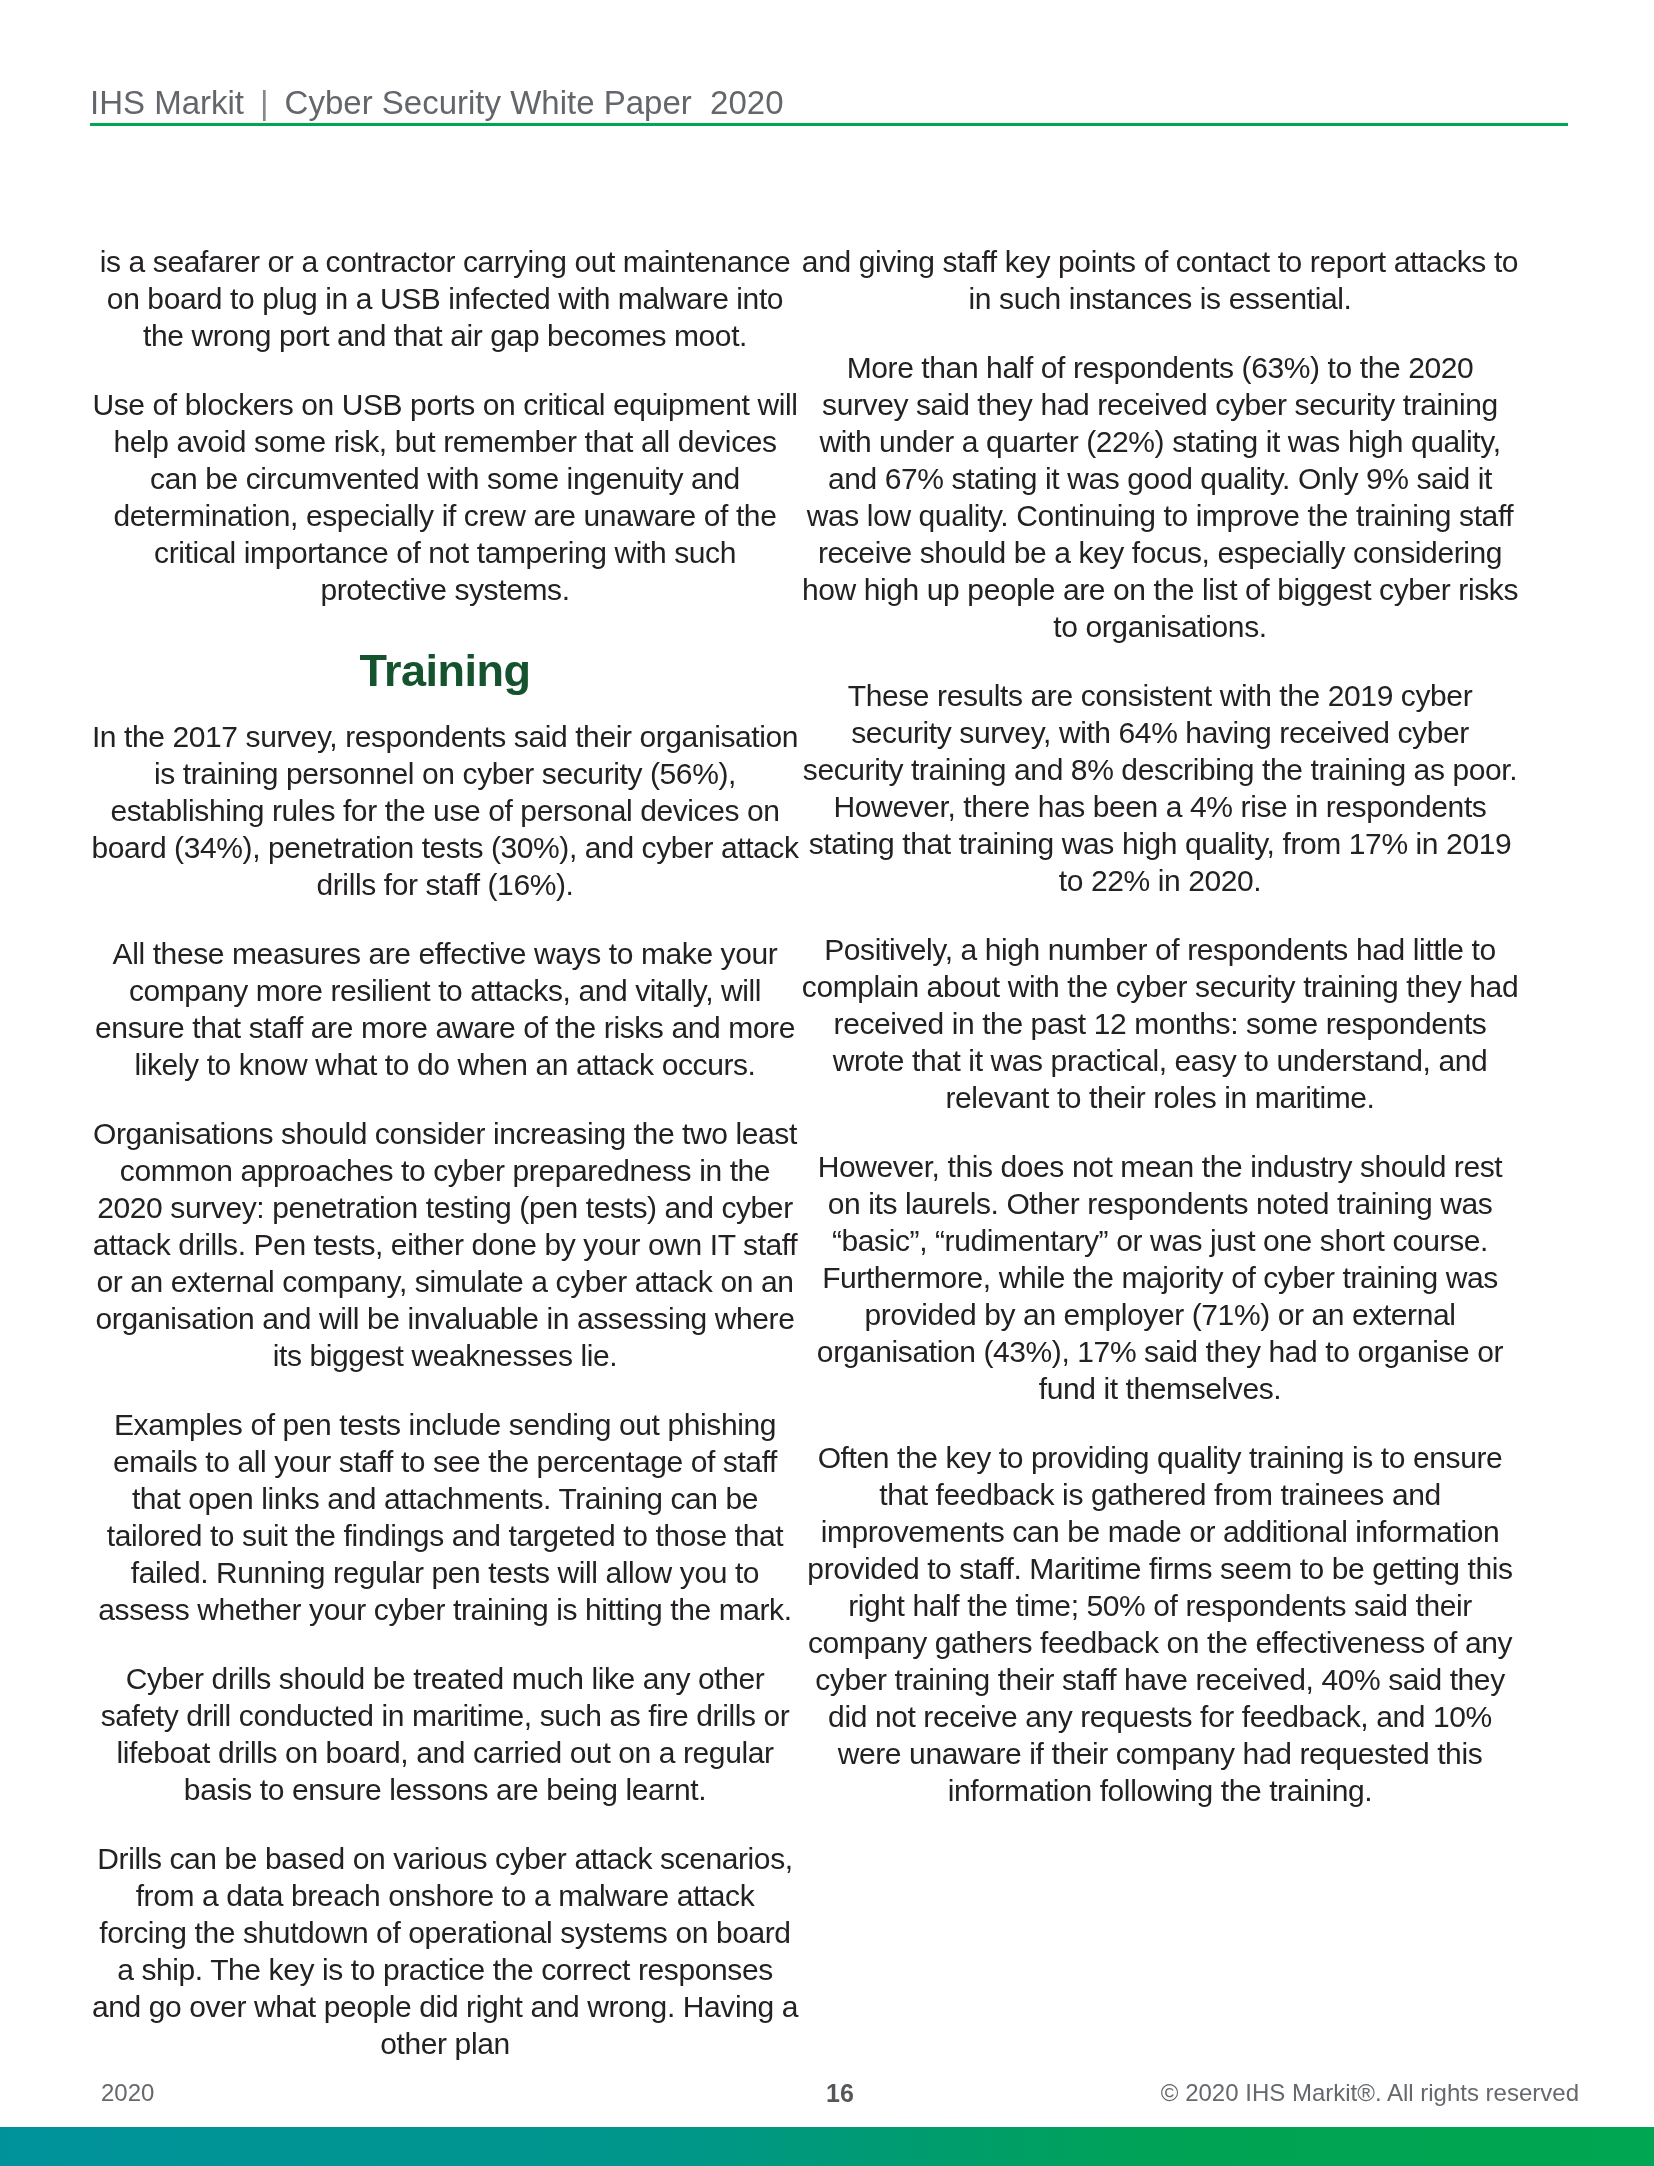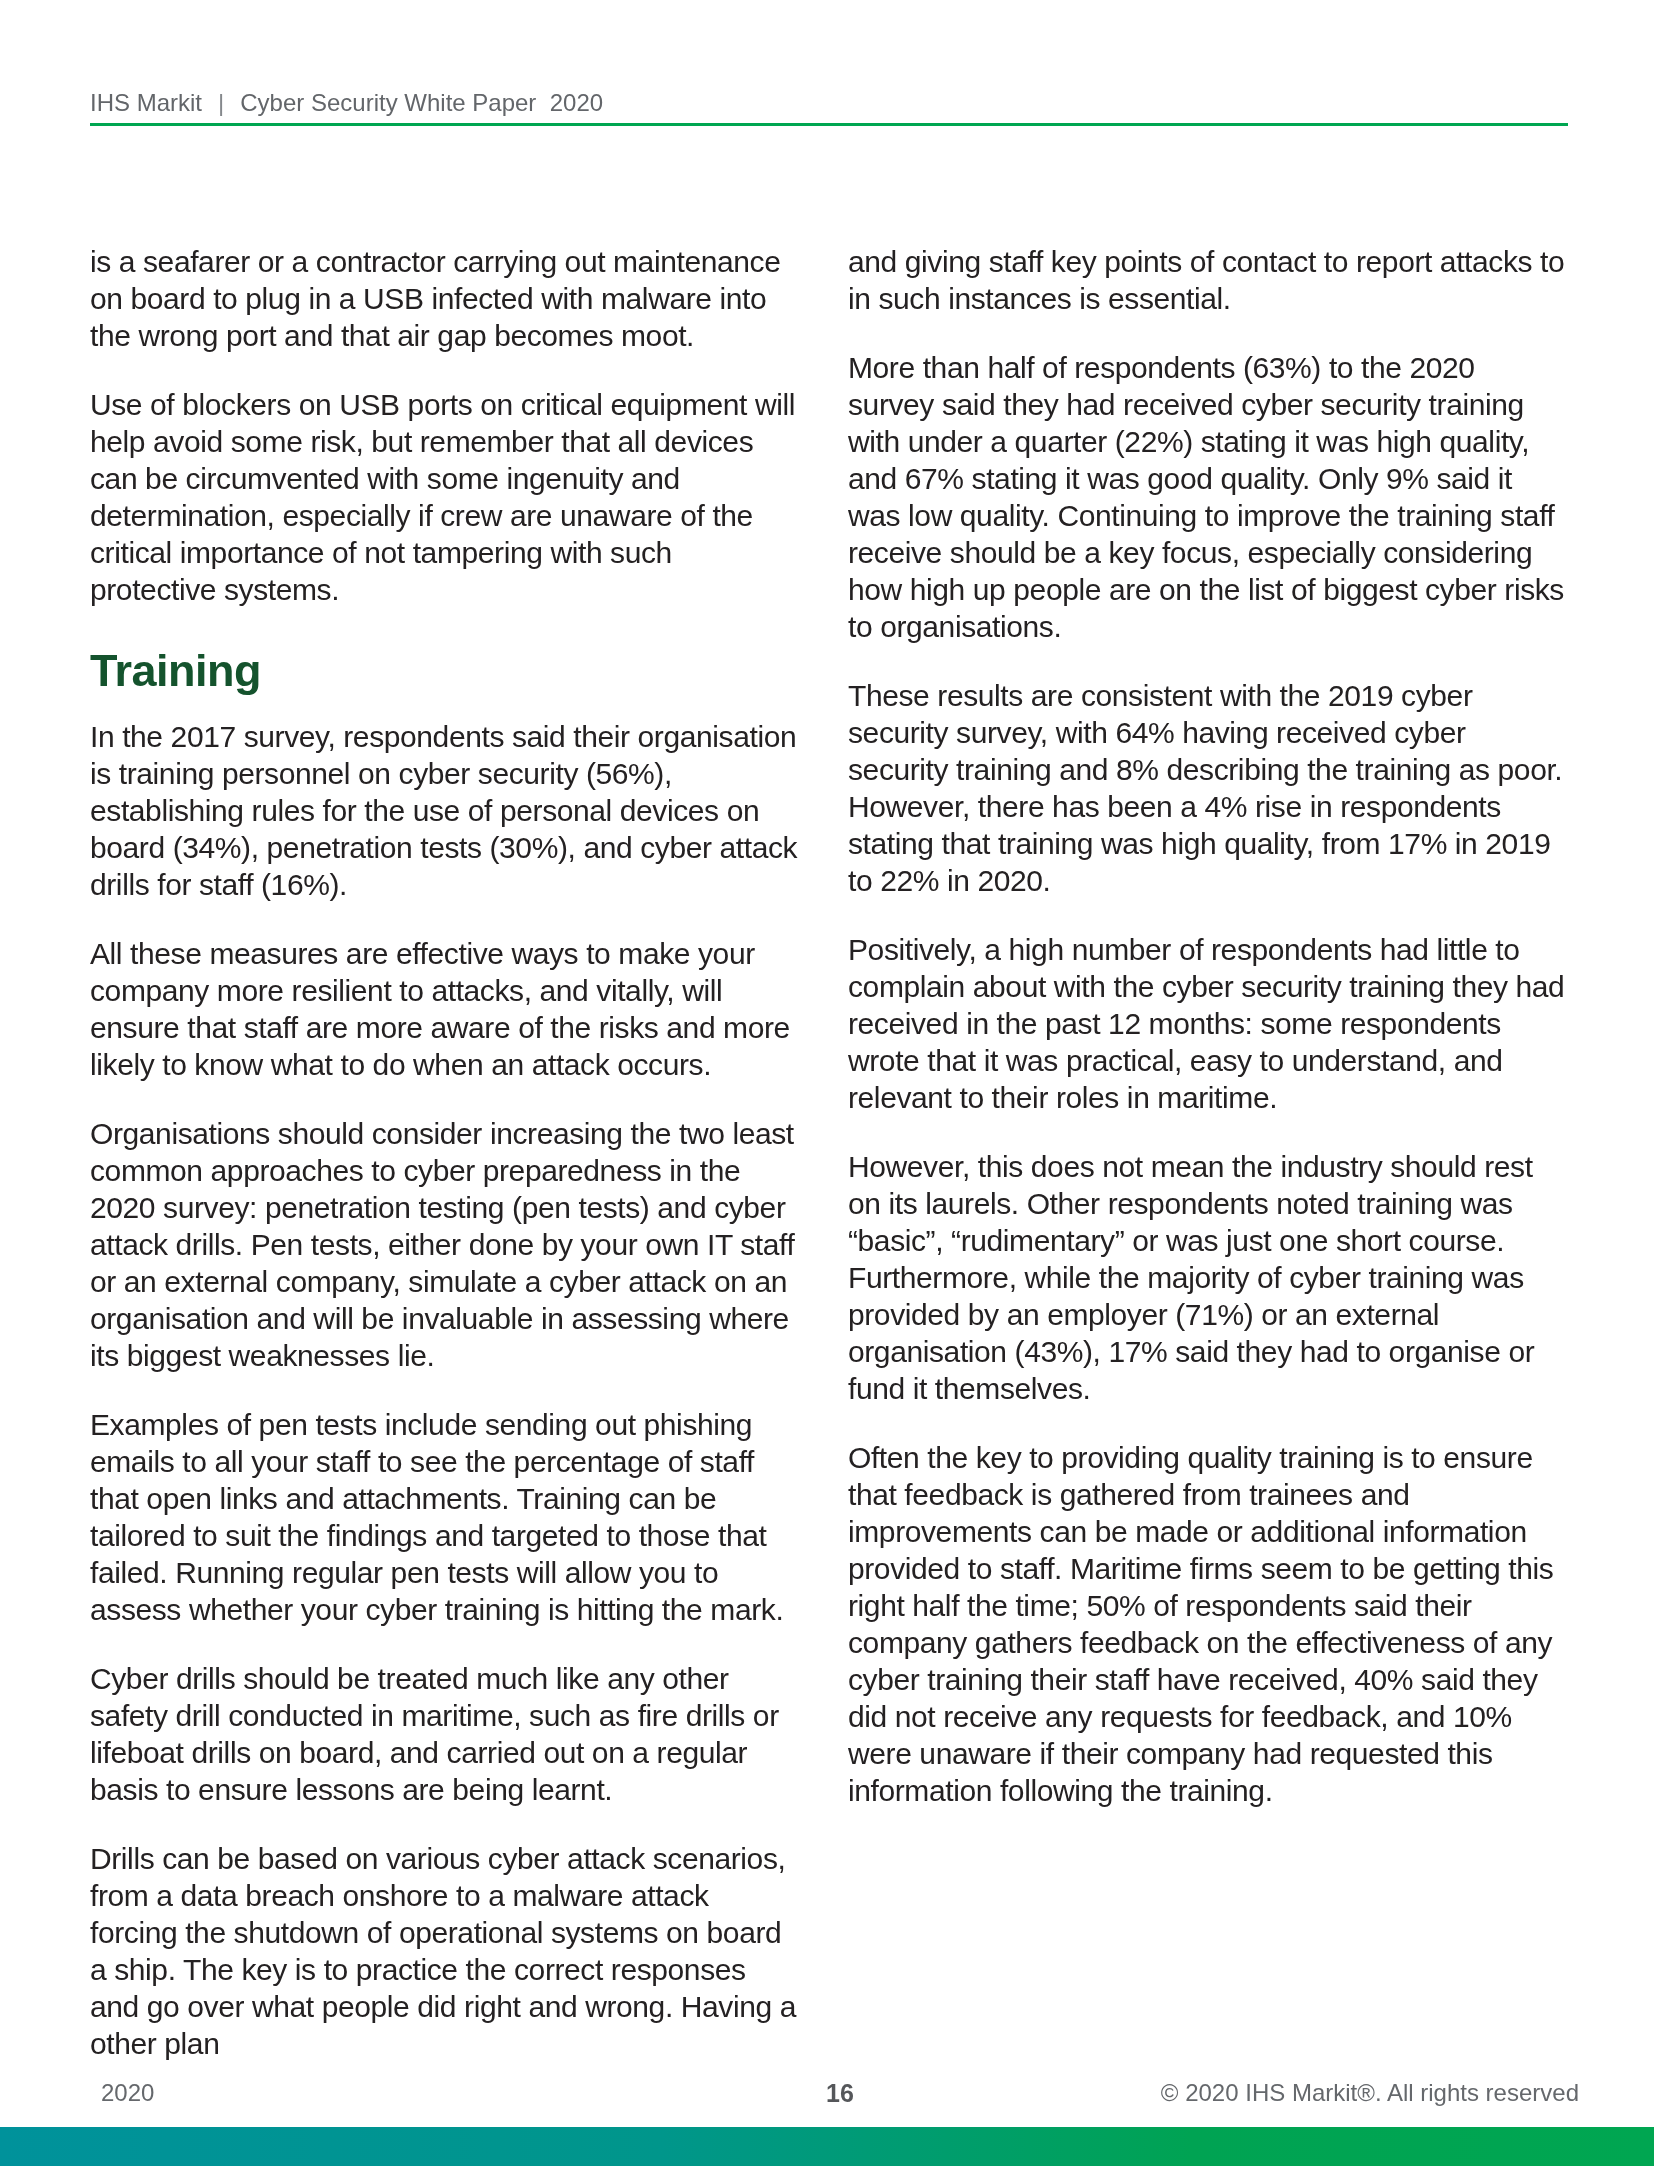--- a/index.html
+++ b/index.html
@@ -2,30 +2,30 @@
 <html><head>
 <meta charset="utf-8">
 <style>
   html,body { margin:0; padding:0; background:#ffffff; }
   .page {
     position:relative; width:1654px; height:2166px; background:#ffffff;
     overflow:hidden; font-family:"Liberation Sans", sans-serif;
   }
   .header {
     position:absolute; left:90px; top:86px; height:34px;
-    font-size:24px; line-height:34px; color:#63666A; white-space:pre;
+    font-size:33px; line-height:34px; color:#63666A; white-space:pre;
   }
   .header .divider { color:#85888C; padding:0 16px; }
   .header-rule {
     position:absolute; left:90px; top:123px; width:1478px; height:3px;
     background:#00A651;
   }
   .content {
     position:absolute; left:90px; top:243px; width:1478px;
-    display:flex; gap:48px;
+    display:flex; text-align:center;
   }
   .col { box-sizing:border-box; }
   .col.left  { width:710px; }
   .col.right { width:720px; }
   .col p {
     margin:0 0 32px 0; font-size:30px; line-height:37px;
     color:#242122; letter-spacing:-0.4px;
   }
   .col h2 {
     margin:35px 0 20px 0; font-size:45px; line-height:55px;

